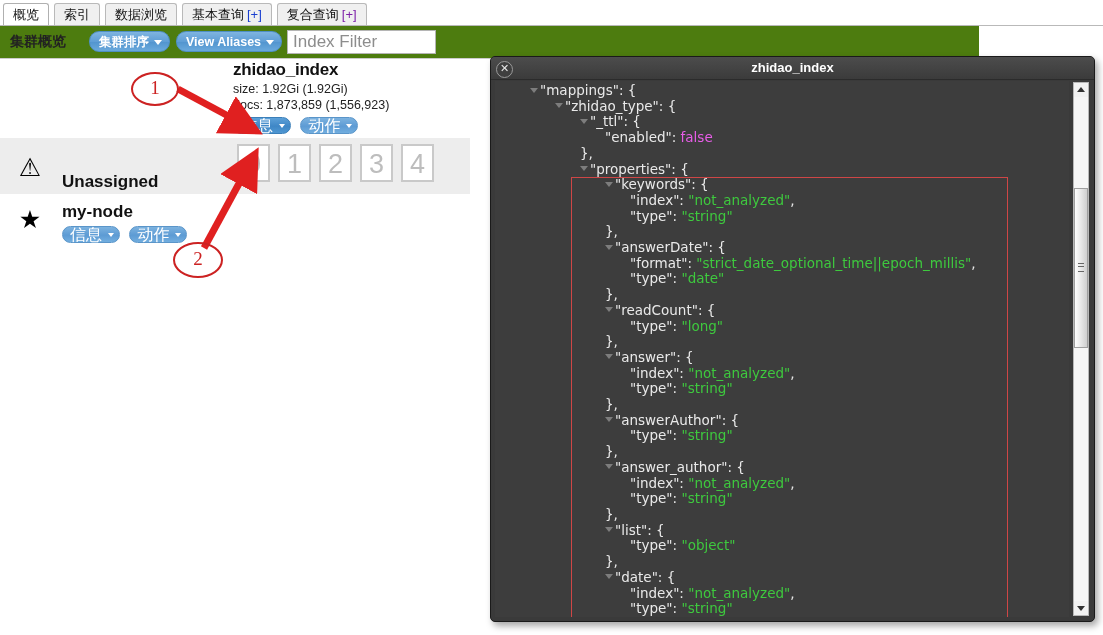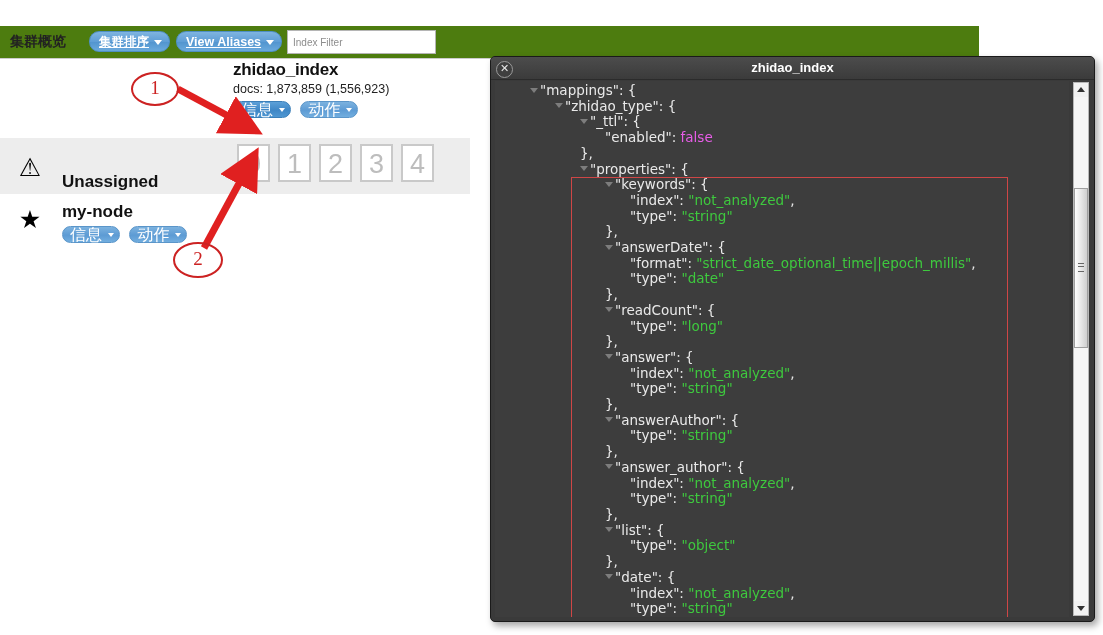--- a/index.html
+++ b/index.html
@@ -50,37 +50,36 @@
     position: absolute; top: 5px;
     height: 21px; line-height: 20px;
     padding: 0 20px 0 9px;
     font-size: 12.5px; font-weight: bold; color: #ffffff;
     background: linear-gradient(to bottom, #7fb4e0 0%, #5f9ed6 50%, #5194ce 51%, #6aa9dc 100%);
     border: 1px solid #4f8fc4;
     border-radius: 10px;
     box-sizing: border-box;
     cursor: pointer;
     white-space: nowrap;
-    text-decoration: underline;
   }
   .btn-blue .caret {
     position: absolute; right: 7px; top: 8px;
     width: 0; height: 0;
     border-left: 4px solid transparent;
     border-right: 4px solid transparent;
     border-top: 5px solid #ffffff;
   }
   #btn-sort { left: 89px; }
   #btn-aliases { left: 176px; }
   .index-filter {
     position: absolute; left: 287px; top: 4px;
     width: 149px; height: 24px;
     background: #ffffff;
     border: 1px solid #b5b5b5;
-    font-size: 10px; color: #333;
+    font-size: 17px; color: #333;
     padding: 0 5px;
     box-sizing: border-box;
     font-family: "Liberation Sans", sans-serif;
   }
   .index-filter::placeholder { color: #8d8d8d; }
 
   
   .index-head { position: absolute; left: 233px; top: 60px; width: 250px; }
   .index-name { font-size: 17px; font-weight: bold; color: #111; letter-spacing: -0.2px; }
   .index-stat { font-size: 12.5px; color: #222; margin-top: 2px; }
@@ -290,36 +289,44 @@
   .vscroll .thumb .grip:after {
     content: ""; position: absolute; left: 0; top: 2px; width: 6px;
     border-top: 1px solid #666;
   }
 </style>
 </head>
 <body>
 
 <div id="app">
 
+  <div class="tabbar" id="tabbar">
+      <div class="tab active"><span>概览</span></div>
+      <div class="tab"><span>索引</span></div>
+      <div class="tab"><span>数据浏览</span></div>
+      <div class="tab"><span>基本查询</span><span class="plus">[+]</span></div>
+      <div class="tab"><span>复合查询</span><span class="plus visited">[+]</span></div>
+    </div>
 
   <div class="toolbar">
     <div class="toolbar-title">集群概览</div>
     <div class="btn-blue" id="btn-sort">
       <span>集群排序</span>
       <span class="caret"></span>
     </div>
     <div class="btn-blue" id="btn-aliases">
       <span>View Aliases</span>
       <span class="caret"></span>
     </div>
     <input class="index-filter" type="text" placeholder="Index Filter" style="">
   </div>
 
   <div class="index-head">
     <div class="index-name">zhidao_index</div>
+    <div class="index-stat">size: 1.92Gi (1.92Gi)</div>
     <div class="index-stat">docs: 1,873,859 (1,556,923)</div>
     <div class="pill-row">
       <span class="pill dark">
         <span>信息</span>
         <span class="caret"></span>
       </span>
       <span class="pill">
         <span>动作</span>
         <span class="caret"></span>
       </span>

